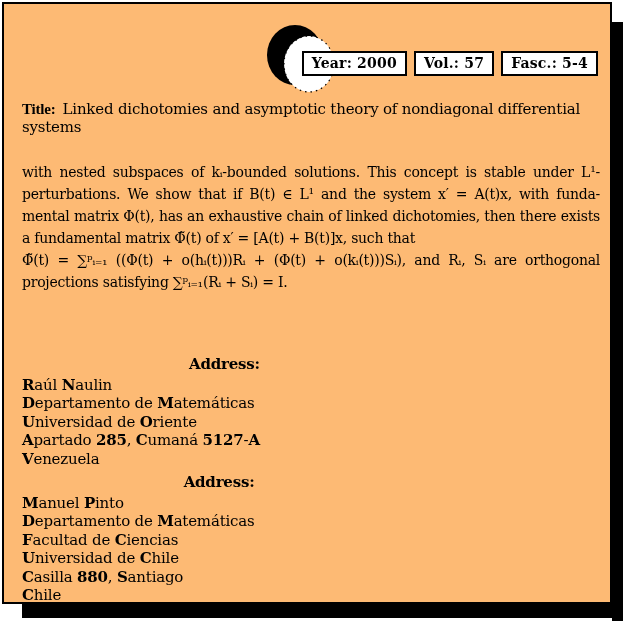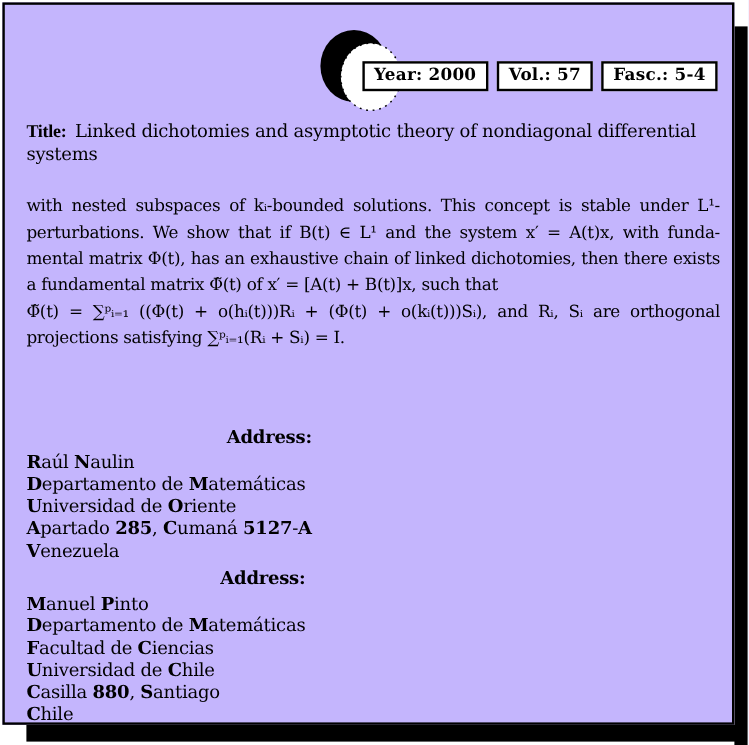--- a/index.html
+++ b/index.html
@@ -4,21 +4,21 @@
 <style>
   html, body { margin:0; padding:0; overflow:hidden; }
   body {
     width:624px; height:621px; position:relative; background:#ffffff;
     font-family:"DejaVu Serif","Liberation Serif",serif; color:#000000;
   }
   .shadow-right { position:absolute; left:612px; top:22px; width:11px; height:599px; background:#000; }
   .shadow-bottom { position:absolute; left:22px; top:604px; width:600px; height:14px; background:#000; }
   .page {
     position:absolute; left:2px; top:2px; width:610px; height:602px;
-    border:2px solid #000; box-sizing:border-box; background:#c4b5fd;
+    border:2px solid #000; box-sizing:border-box; background:#fdba74;
   }
   .logo { position:absolute; left:262px; top:20px; width:68px; height:74px; }
   .badges { position:absolute; right:12px; top:47px; display:flex; gap:7px; }
   .badge {
     border:2px solid #000; padding:2px 8px 3px; font-weight:bold;
     font-size:14px; white-space:nowrap; letter-spacing:0.2px; background:#fff;
   }
   .title-line { position:absolute; left:18px; top:96px; width:582px; font-size:15px; letter-spacing:-0.2px; }
   .author-line { position:absolute; left:18px; top:124px; width:582px; font-size:15px; letter-spacing:-0.2px; }
   .lbl { font-weight:bold; margin-right:7px;font-family:Liberation Serif, serif; }

